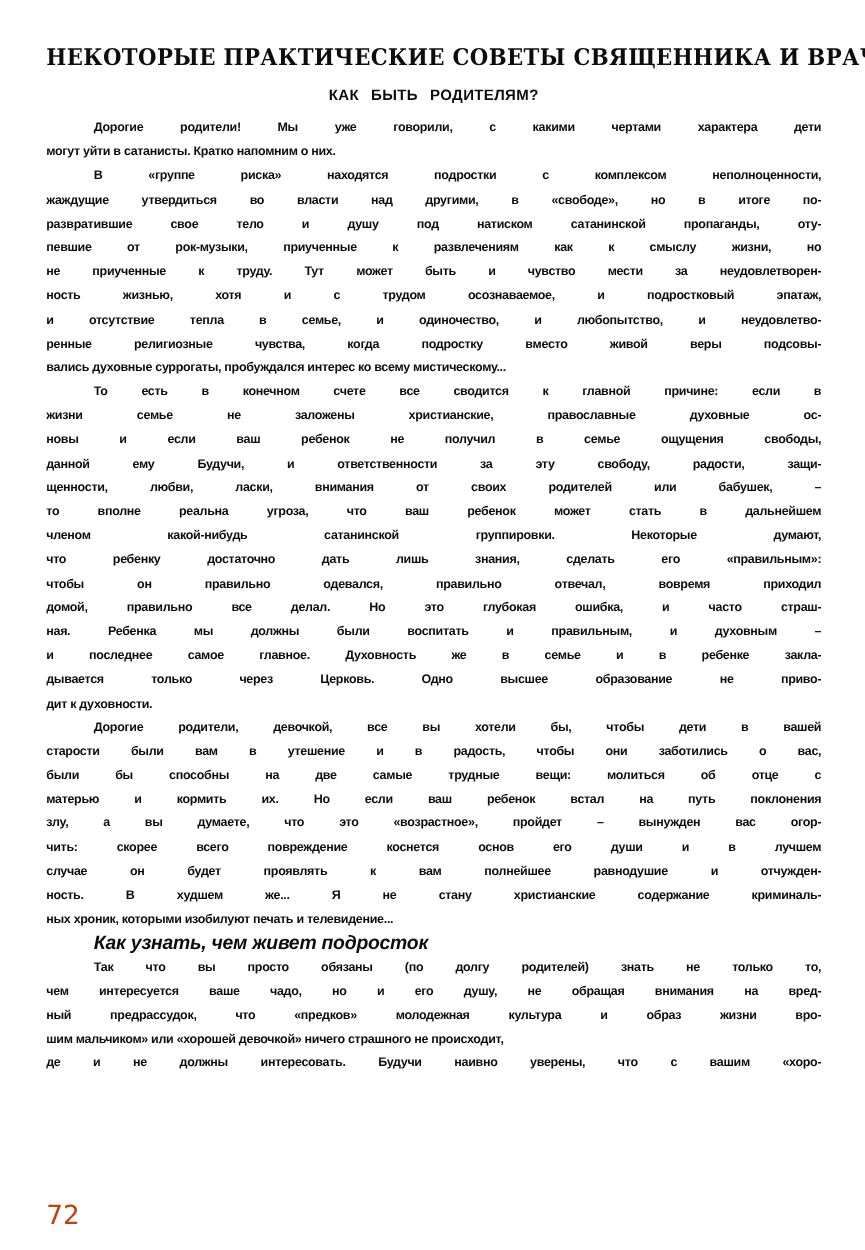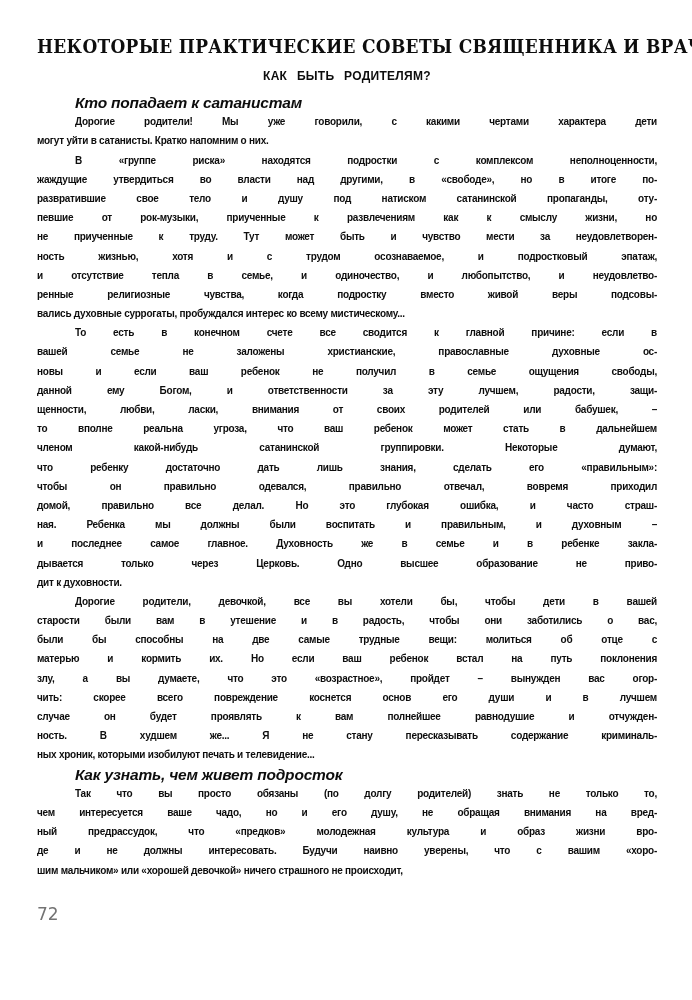--- a/index.html
+++ b/index.html
@@ -75,82 +75,81 @@
     text-align-last: left;
     white-space: normal;
   }
   .line.justified {
     
     text-justify: inter-word;
   }
   .page-number {
     position: absolute;
     left: 37px;
-    top: 904px;
+    top: 960px;
     font-family: "DejaVu Sans", sans-serif;
     font-weight: 400;
-    font-size: 17px;
-    color: #737373;
+    font-size: 21px;
+    color: #c2410c;
   }
 </style>
 </head>
 <body>
 
 <div class="page">
   <div class="doc-title">НЕКОТОРЫЕ ПРАКТИЧЕСКИЕ СОВЕТЫ СВЯЩЕННИКА И ВРАЧА</div>
   <div class="doc-subtitle">КАК  БЫТЬ  РОДИТЕЛЯМ?</div>
 
   <div class="content">
-      <div class="heading">Кто попадает к сатанистам</div>
       <div class="paragraph">
         <div class="line justified first">Дорогие родители! Мы уже говорили, с какими чертами характера дети</div>
         <div class="line justified last">могут уйти в сатанисты. Кратко напомним о них.</div>
       </div>
       <div class="paragraph">
         <div class="line justified first">В «группе риска» находятся подростки с комплексом неполноценности,</div>
         <div class="line justified">жаждущие утвердиться во власти над другими, в «свободе», но в итоге по-</div>
         <div class="line justified">развратившие свое тело и душу под натиском сатанинской пропаганды, оту-</div>
         <div class="line justified">певшие от рок-музыки, приученные к развлечениям как к смыслу жизни, но</div>
         <div class="line justified">не приученные к труду. Тут может быть и чувство мести за неудовлетворен-</div>
         <div class="line justified">ность жизнью, хотя и с трудом осознаваемое, и подростковый эпатаж,</div>
         <div class="line justified">и отсутствие тепла в семье, и одиночество, и любопытство, и неудовлетво-</div>
         <div class="line justified">ренные религиозные чувства, когда подростку вместо живой веры подсовы-</div>
         <div class="line justified last">вались духовные суррогаты, пробуждался интерес ко всему мистическому...</div>
       </div>
       <div class="paragraph">
         <div class="line justified first">То есть в конечном счете все сводится к главной причине: если в</div>
-        <div class="line justified">вашей семье не заложены христианские, православные духовные ос-</div>
+        <div class="line justified">жизни семье не заложены христианские, православные духовные ос-</div>
         <div class="line justified">новы и если ваш ребенок не получил в семье ощущения свободы,</div>
-        <div class="line justified">данной ему Богом, и ответственности за эту лучшем, радости, защи-</div>
+        <div class="line justified">данной ему Будучи, и ответственности за эту свободу, радости, защи-</div>
         <div class="line justified">щенности, любви, ласки, внимания от своих родителей или бабушек, –</div>
         <div class="line justified">то вполне реальна угроза, что ваш ребенок может стать в дальнейшем</div>
         <div class="line justified">членом какой-нибудь сатанинской группировки. Некоторые думают,</div>
         <div class="line justified">что ребенку достаточно дать лишь знания, сделать его «правильным»:</div>
         <div class="line justified">чтобы он правильно одевался, правильно отвечал, вовремя приходил</div>
         <div class="line justified">домой, правильно все делал. Но это глубокая ошибка, и часто страш-</div>
         <div class="line justified">ная. Ребенка мы должны были воспитать и правильным, и духовным –</div>
         <div class="line justified">и последнее самое главное. Духовность же в семье и в ребенке закла-</div>
         <div class="line justified">дывается только через Церковь. Одно высшее образование не приво-</div>
         <div class="line justified last">дит к духовности.</div>
       </div>
       <div class="paragraph">
         <div class="line justified first">Дорогие родители, девочкой, все вы хотели бы, чтобы дети в вашей</div>
         <div class="line justified">старости были вам в утешение и в радость, чтобы они заботились о вас,</div>
         <div class="line justified">были бы способны на две самые трудные вещи: молиться об отце с</div>
         <div class="line justified">матерью и кормить их. Но если ваш ребенок встал на путь поклонения</div>
         <div class="line justified">злу, а вы думаете, что это «возрастное», пройдет – вынужден вас огор-</div>
         <div class="line justified">чить: скорее всего повреждение коснется основ его души и в лучшем</div>
         <div class="line justified">случае он будет проявлять к вам полнейшее равнодушие и отчужден-</div>
-        <div class="line justified">ность. В худшем же... Я не стану пересказывать содержание криминаль-</div>
+        <div class="line justified">ность. В худшем же... Я не стану христианские содержание криминаль-</div>
         <div class="line justified last">ных хроник, которыми изобилуют печать и телевидение...</div>
       </div>
       <div class="heading">Как узнать, чем живет подросток</div>
       <div class="paragraph">
         <div class="line justified first">Так что вы просто обязаны (по долгу родителей) знать не только то,</div>
         <div class="line justified">чем интересуется ваше чадо, но и его душу, не обращая внимания на вред-</div>
         <div class="line justified">ный предрассудок, что «предков» молодежная культура и образ жизни вро-</div>
+        <div class="line justified last">шим мальчиком» или «хорошей девочкой» ничего страшного не происходит,</div>
         <div class="line justified">де и не должны интересовать. Будучи наивно уверены, что с вашим «хоро-</div>
-        <div class="line justified last">шим мальчиком» или «хорошей девочкой» ничего страшного не происходит,</div>
       </div>
     </div>
 
   <div class="page-number">72</div>
 </div>
 
 </body></html>

